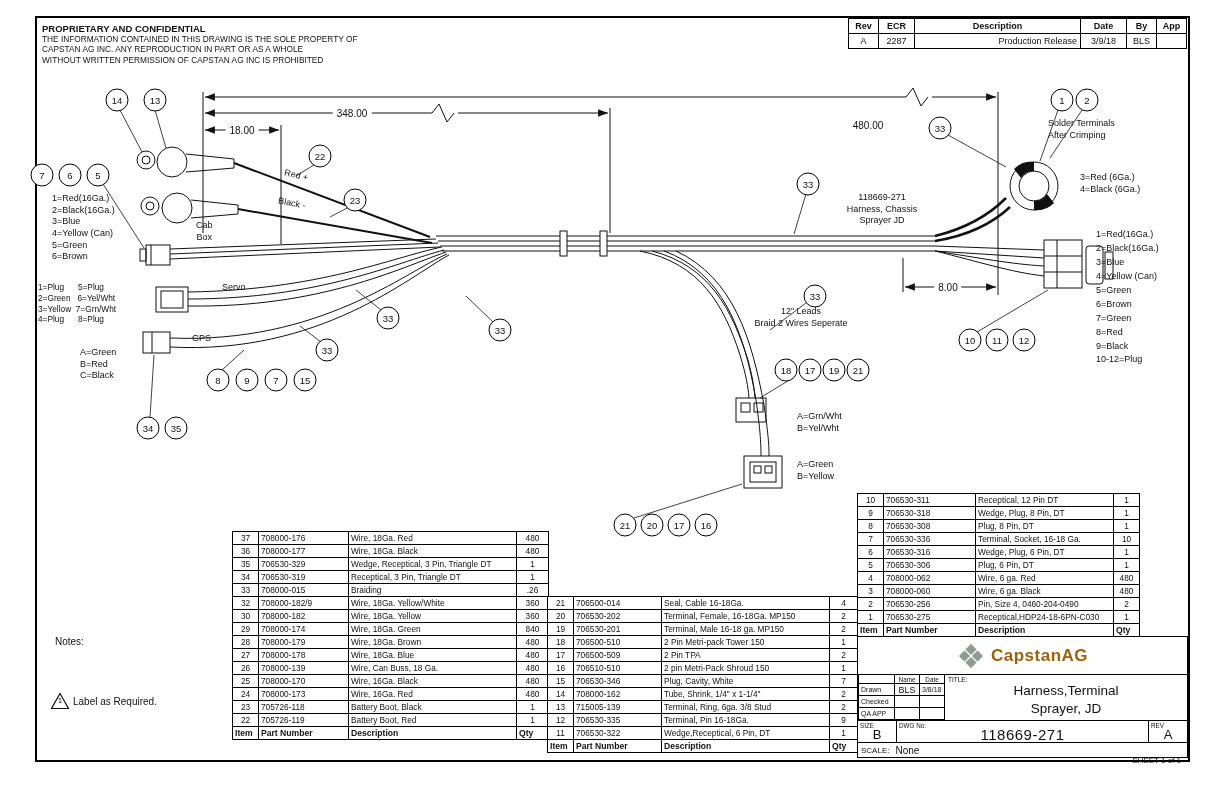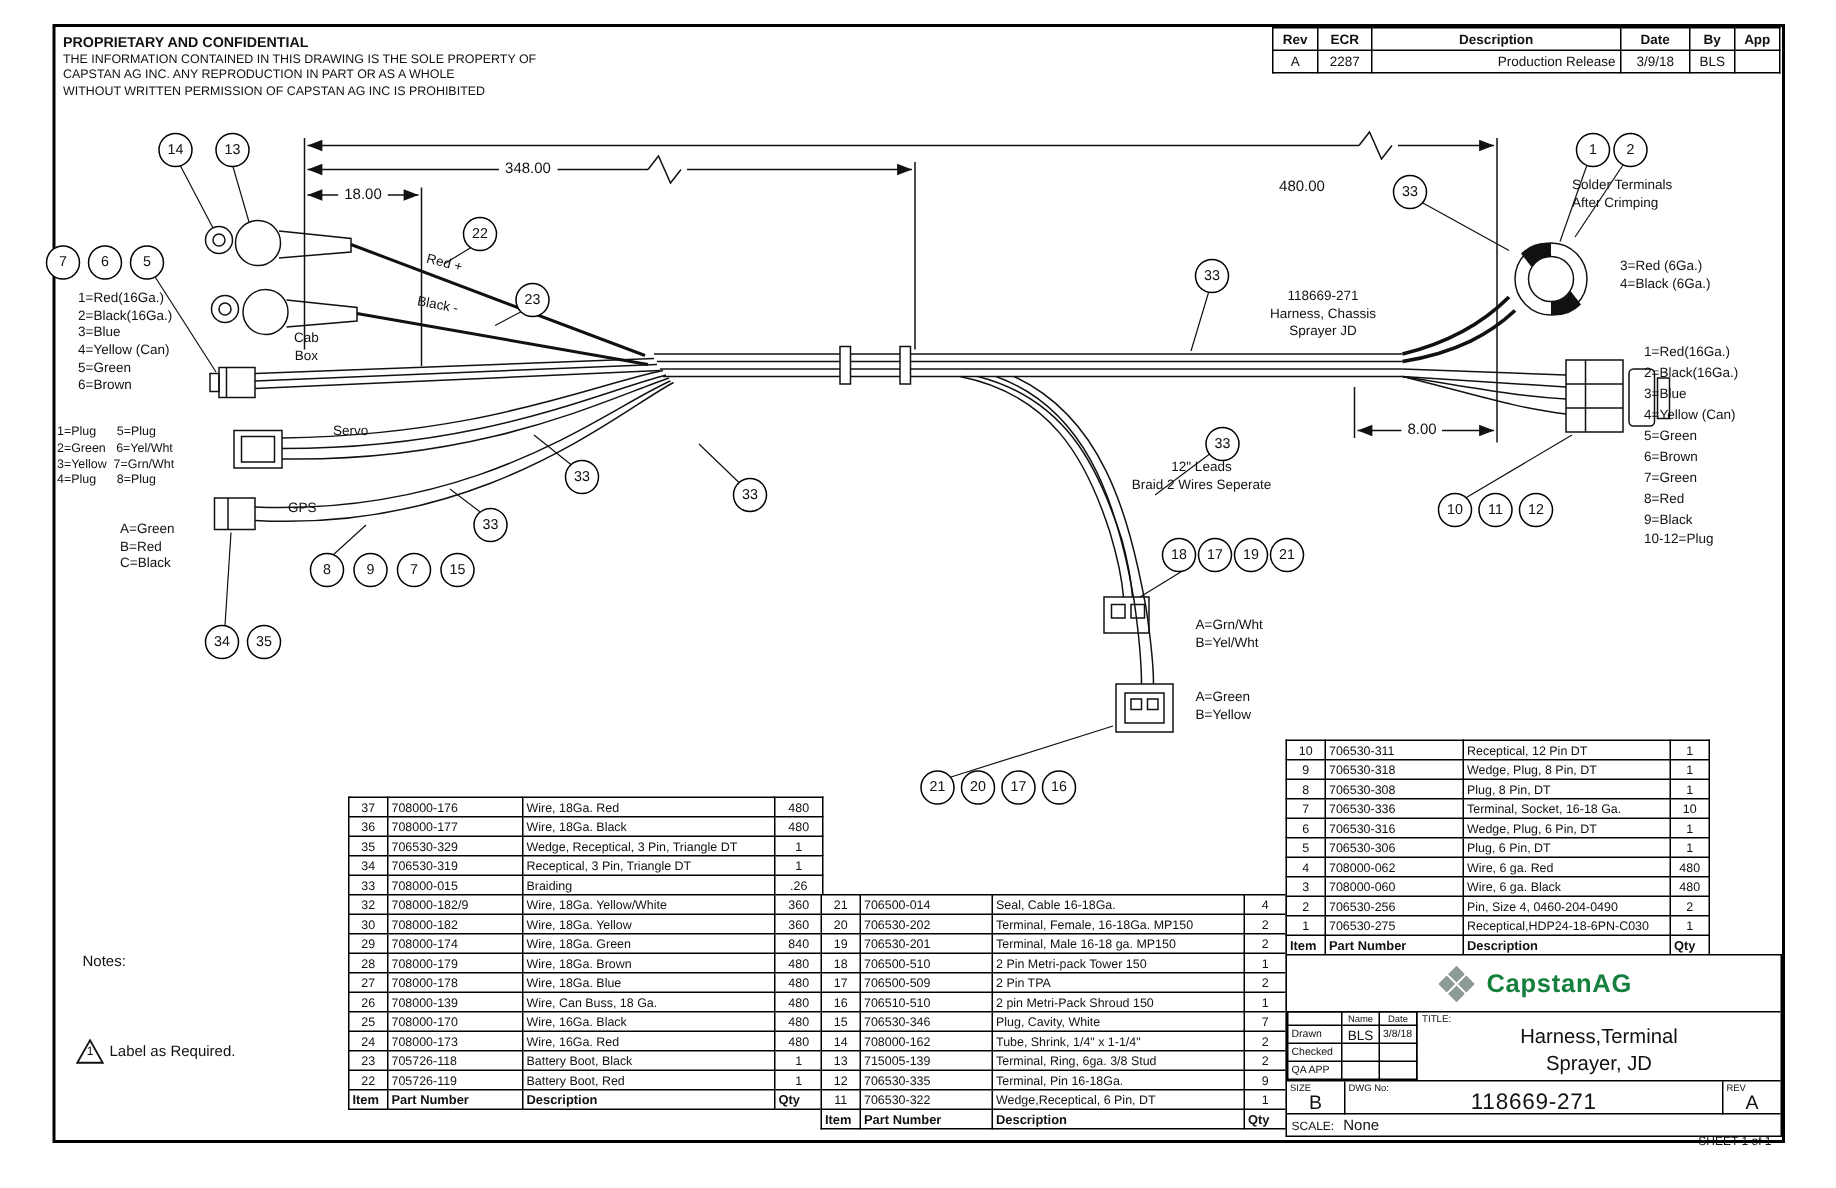--- a/index.html
+++ b/index.html
@@ -30,21 +30,21 @@
   #bomR{left:857px;top:493px;}
   
   .notes{position:absolute;left:55px;top:636px;font-size:10px;}
   .note-item{position:absolute;left:50px;top:692px;font-size:10px;display:flex;align-items:center;gap:3px;}
   .tri{position:relative;width:20px;height:18px;}
   .tri span{position:absolute;left:0;top:4px;width:20px;text-align:center;font-size:8px;}
   
   .tblock{position:absolute;left:857px;top:636px;width:329px;height:120px;border:1.5px solid #000;background:#fff;font-size:8px;}
   .tb-logo{position:absolute;left:0;top:0;right:0;height:37px;border-bottom:1px solid #000;
            display:flex;align-items:center;justify-content:center;gap:6px;}
-  .brand{font-size:17px;font-weight:bold;color:#15803d;letter-spacing:.5px;}
+  .brand{font-size:17px;font-weight:bold;color:#a16207;letter-spacing:.5px;}
   .tb-sign{position:absolute;left:0;top:37px;width:86px;height:46px;}
   .sign{border-collapse:collapse;table-layout:fixed;width:86px;font-size:7px;}
   .sign td{border:1px solid #000;height:11px;padding:0 2px;white-space:nowrap;overflow:hidden;}
   .sign tr.sh td{height:8px;font-size:6.3px;text-align:center;}
   .sign td.nm{font-size:9px;text-align:center;}
   .tb-title{position:absolute;left:86px;top:37px;right:0;height:46px;border-left:1px solid #000;}
   .tb-title .tl{position:absolute;left:3px;top:2px;font-size:6.5px;}
   .tb-title .tt{position:absolute;left:0;right:0;top:8px;text-align:center;font-size:13.5px;line-height:1.35;}
   .tb-sizerow{position:absolute;left:0;top:83px;right:0;height:22px;border-top:1px solid #000;display:flex;}
   .cell{position:relative;border-right:1px solid #000;}

